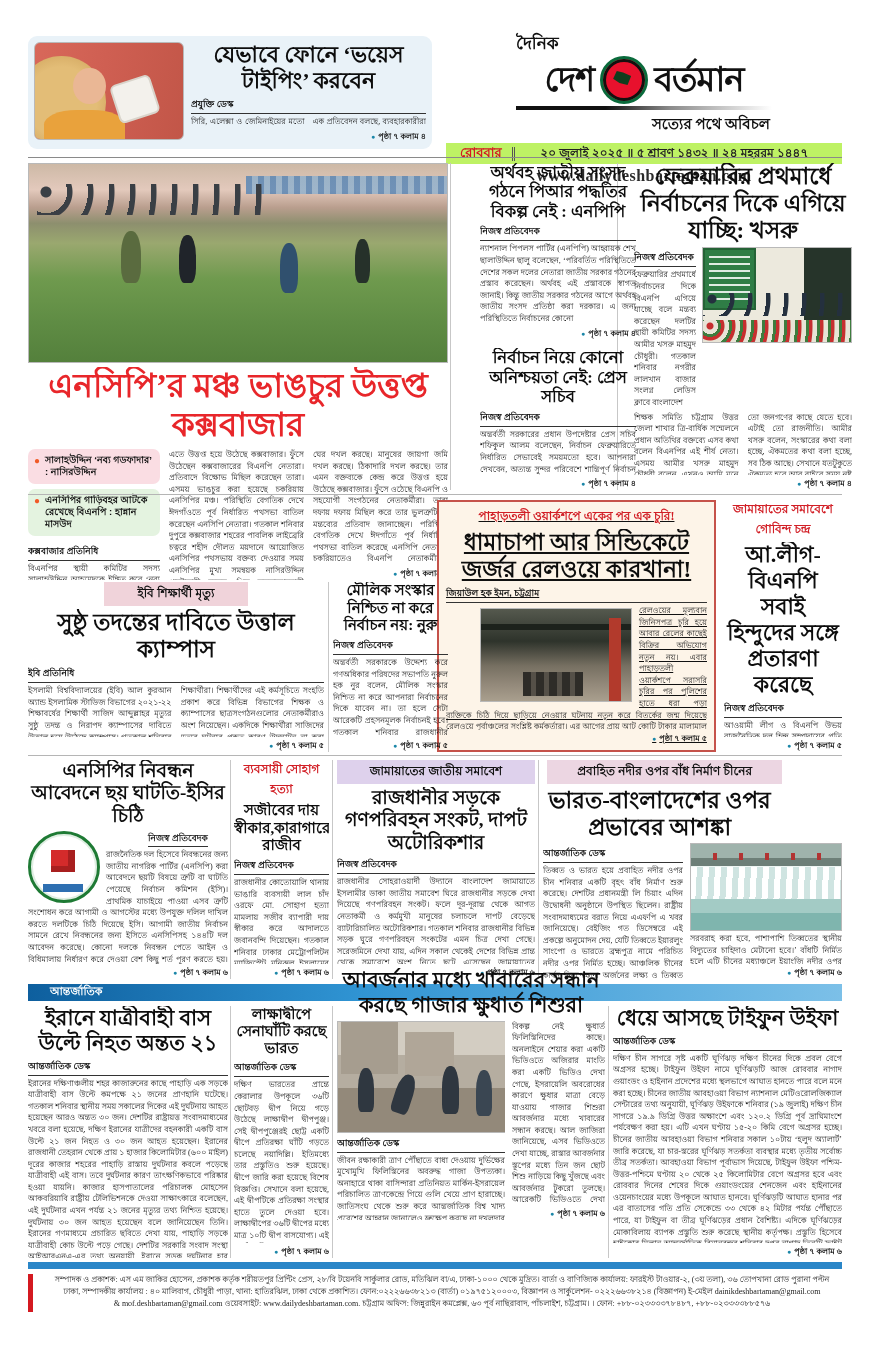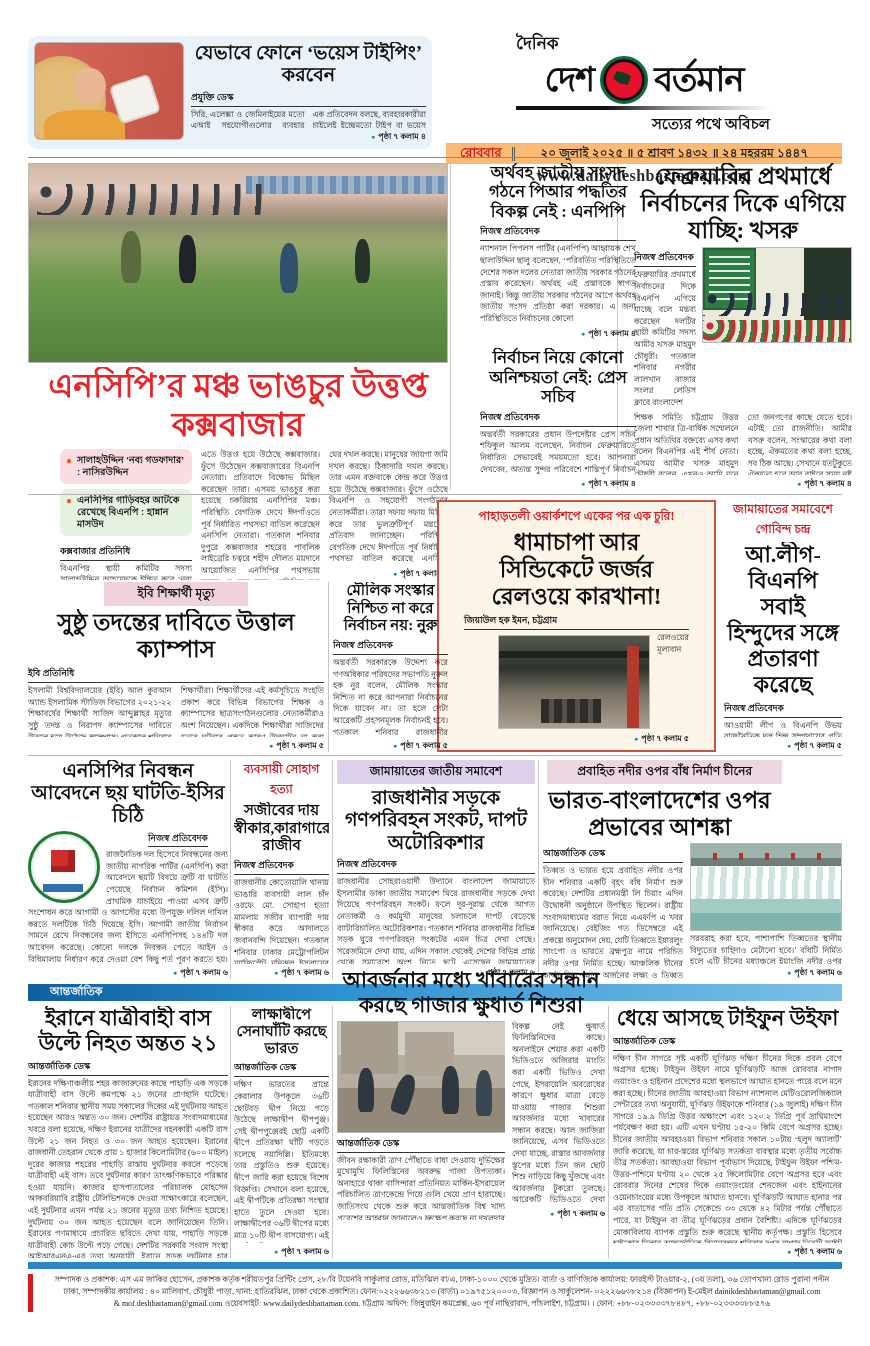--- a/index.html
+++ b/index.html
@@ -19,65 +19,65 @@
   .mast{position:absolute;left:446px;top:30px;width:396px;text-align:center;}
   .mast .daily{ text-align:left;margin-left:70px;font-size:17px;font-weight:bold;}
   .titlerow{display:flex;align-items:center;justify-content:center;gap:6px;margin-top:-2px;}
   .title{font-size:34px;font-weight:bold;letter-spacing:-1px;line-height:1;}
   .ml-ring{width:42px;height:42px;border-radius:50%;border:3px solid #0a6b3c;box-shadow:inset 0 0 0 3px #13100f;
            background:#e8112d;position:relative;flex:0 0 auto;}
   .ml-map{position:absolute;left:10px;top:12px;width:18px;height:14px;background:#0f3d1d;
           clip-path:polygon(20% 0,55% 10%,100% 35%,80% 100%,35% 85%,0 55%);}
   .mast-bar{height:4px;margin:2px 70px 0 70px;background:linear-gradient(90deg,#111 0 35%,#8a8a8a 60%,transparent 100%);}
   .tagline{text-align:right;margin-right:72px;font-size:15px;font-weight:bold;margin-top:2px;}
-  .datebar{display:flex;align-items:center;background:#fdba74;height:21px;margin-top:6px;
+  .datebar{display:flex;align-items:center;background:#bef264;height:21px;margin-top:6px;
            font-family:"Liberation Sans",sans-serif;}
   .day{color:#d41920;font-weight:bold;font-size:13px;padding:0 10px 0 14px;}
   .datesep{border-left:3px double #555;height:14px;margin-right:8px;}
   .dateline{font-size:12px;font-weight:bold;color:#222;flex:1;text-align:center;padding-right:16px;}
   .website{font-size:16px;font-weight:bold;color:#2b2b2b;margin-top:3px;letter-spacing:.5px;}
   
   .techbox{position:absolute;left:28px;top:36px;width:404px;height:113px;background:#e9f2f8;
            border-radius:9px;padding:6px;box-sizing:border-box;display:flex;gap:7px;}
   .tech-photo{width:148px;height:96px;border-radius:6px;flex:0 0 auto;}
   .tp-hair{position:absolute;left:-12%;top:14%;width:60%;height:95%;border-radius:50%;
            background:radial-gradient(circle,#e3bd77 0 55%,#c89a52 100%);}
   .tp-face{position:absolute;left:26%;top:26%;width:22%;height:38%;border-radius:50%;background:#eab795;}
   .tp-shirt{position:absolute;left:6%;bottom:-8%;width:55%;height:38%;border-radius:40% 40% 0 0;background:#e9a23c;}
   .tp-phone{position:absolute;left:55%;top:40%;width:26%;height:38%;background:#f3f1ec;border-radius:4px;
             transform:rotate(-18deg);box-shadow:0 0 0 2px #d9d4cb;}
   .tech-right{flex:1;display:flex;flex-direction:column;overflow:hidden;}
-  .tech-hl{font-size:19px;}
+  .tech-hl{font-size:22px;}
   .tech-cols{flex:1;display:flex;gap:8px;overflow:hidden;}
   
   .lead{position:absolute;left:28px;top:163px;width:420px;height:417px;display:flex;flex-direction:column;}
   .lead-photo{height:198px;}
   .lp-rail{position:absolute;top:6%;right:0;width:48%;height:9%;
            background:repeating-linear-gradient(90deg,#4a7fb5 0 6px,#87aecf 6px 12px);opacity:.75;}
   .lp-crowd{position:absolute;left:2%;top:10%;width:55%;height:16%;
             background:repeating-radial-gradient(circle at 9px 8px,#3a3f45 0 5px,transparent 6px 21px);}
   .lp-fig{position:absolute;border-radius:45% 45% 30% 30%;}
   .lead-hl{font-size:33px;color:#e8262a;margin-top:4px;height:78px;}
   .lead-row{display:flex;gap:9px;margin-top:4px;flex:1;overflow:hidden;}
-  .lead-colA{width:132px;flex:0 0 auto;display:flex;flex-direction:column;overflow:hidden;margin-left:32px;}
+  .lead-colA{width:132px;flex:0 0 auto;display:flex;flex-direction:column;overflow:hidden;}
   .bullet-box{border-radius:7px;padding:5px 6px;font-size:9.5px;font-weight:bold;line-height:1.3;
               display:flex;gap:5px;margin-bottom:5px;font-family:"Liberation Sans",sans-serif;}
   .bb1{background:#fadde3;}
   .bb2{background:#e4f3e0;}
   .bullet-ico::before{content:"●";color:#f05a28;text-shadow:0 0 0 #fff;font-size:10px;}
   .lead-colB,.lead-colC{flex:1;overflow:hidden;display:flex;flex-direction:column;}
   
   .story{position:absolute;display:flex;flex-direction:column;overflow:hidden;box-sizing:border-box;}
   .kicker-band{font-size:12px;font-weight:bold;text-align:center;padding:2px 4px;margin:0 auto 3px auto;
                font-family:"Liberation Sans",sans-serif;}
   .kick-pink{background:#f0d3da;width:72%;}
   .kick-lav{background:#ded1ec;width:96%;}
   .kicker-red{color:#d21f26;font-size:12px;font-weight:bold;text-align:center;margin-bottom:2px;}
   
-  .railbox{border:2px solid #c5524a;background:#fdf4e8;padding:5px 25px;}
+  .railbox{border:2px solid #c5524a;background:#fdf4e8;padding:5px 7px;text-decoration:underline;}
   .rail-photo{float:left;width:150px;height:92px;margin:3px 7px 2px 34px;}
   .rp-beam{position:absolute;top:16%;left:0;right:0;height:7%;background:#1d221c;}
   .rp-col{position:absolute;right:7%;top:10%;width:8%;height:90%;background:#b23a2c;}
   .rp-stack{position:absolute;bottom:6%;left:28%;width:40%;height:26%;
             background:repeating-linear-gradient(90deg,#2e2c28 0 8px,#555048 8px 13px);}
   
   .conf-photo{height:94px;}
   .cp-base{position:absolute;inset:0;background:linear-gradient(90deg,#ece9dd 0 68%,#26342a 68% 100%);}
   .cp-banner{position:absolute;left:0;top:0;width:36%;height:66%;background:#2f7d46;
              box-shadow:inset 0 0 0 2px #256336;}

